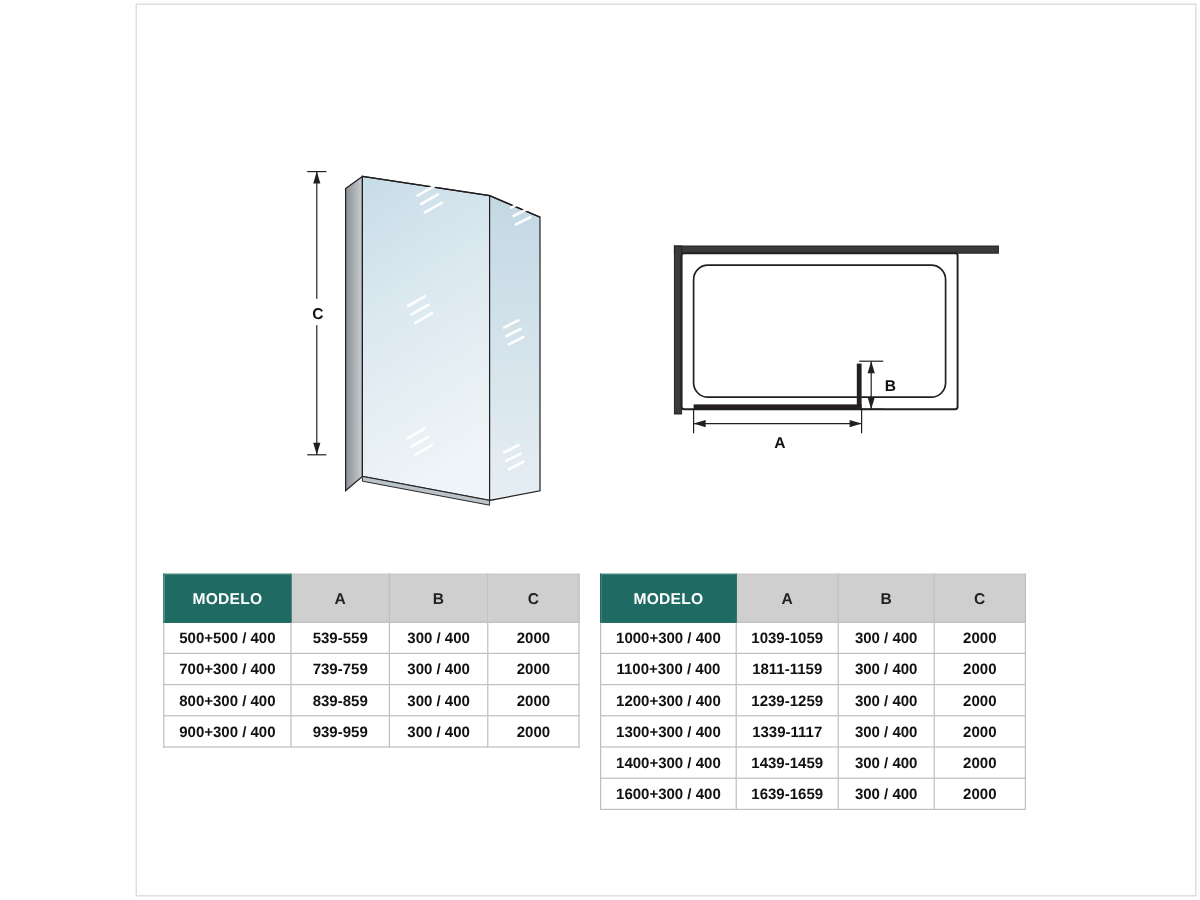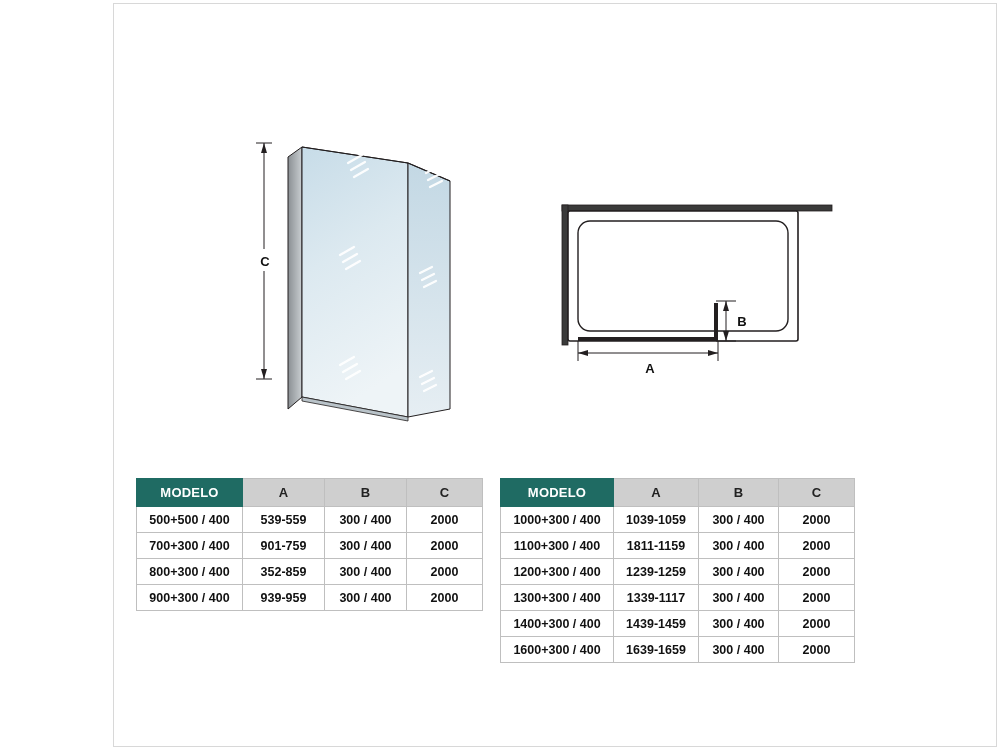--- a/index.html
+++ b/index.html
@@ -49,21 +49,21 @@
     border: 1px solid #bfbfbf;
     text-align: center;
     white-space: nowrap;
     font-weight: bold;
     padding: 0;
   }
   .tbl thead th {
     background: #1f6b63;
     color: #ffffff;
     border: 1px solid #1f6b63;
-    height: 28px;
+    height: 40px;
     font-size: 13px;
     letter-spacing: .2px;
   }
   .tbl thead th.hgrey {
     background: #cfcfcf;
     color: #222222;
     border: 1px solid #bfbfbf;
     font-weight: bold;
   }
   .tbl tbody td { height: 26px; }
@@ -203,27 +203,27 @@
     </thead>
     <tbody>
       <tr>
         <td>500+500 / 400</td>
         <td>539-559</td>
         <td>300 / 400</td>
         <td>2000</td>
       </tr>
       <tr>
         <td>700+300 / 400</td>
-        <td>901-759</td>
+        <td>739-759</td>
         <td>300 / 400</td>
         <td>2000</td>
       </tr>
       <tr>
         <td>800+300 / 400</td>
-        <td>352-859</td>
+        <td>839-859</td>
         <td>300 / 400</td>
         <td>2000</td>
       </tr>
       <tr>
         <td>900+300 / 400</td>
         <td>939-959</td>
         <td>300 / 400</td>
         <td>2000</td>
       </tr>
     </tbody>

